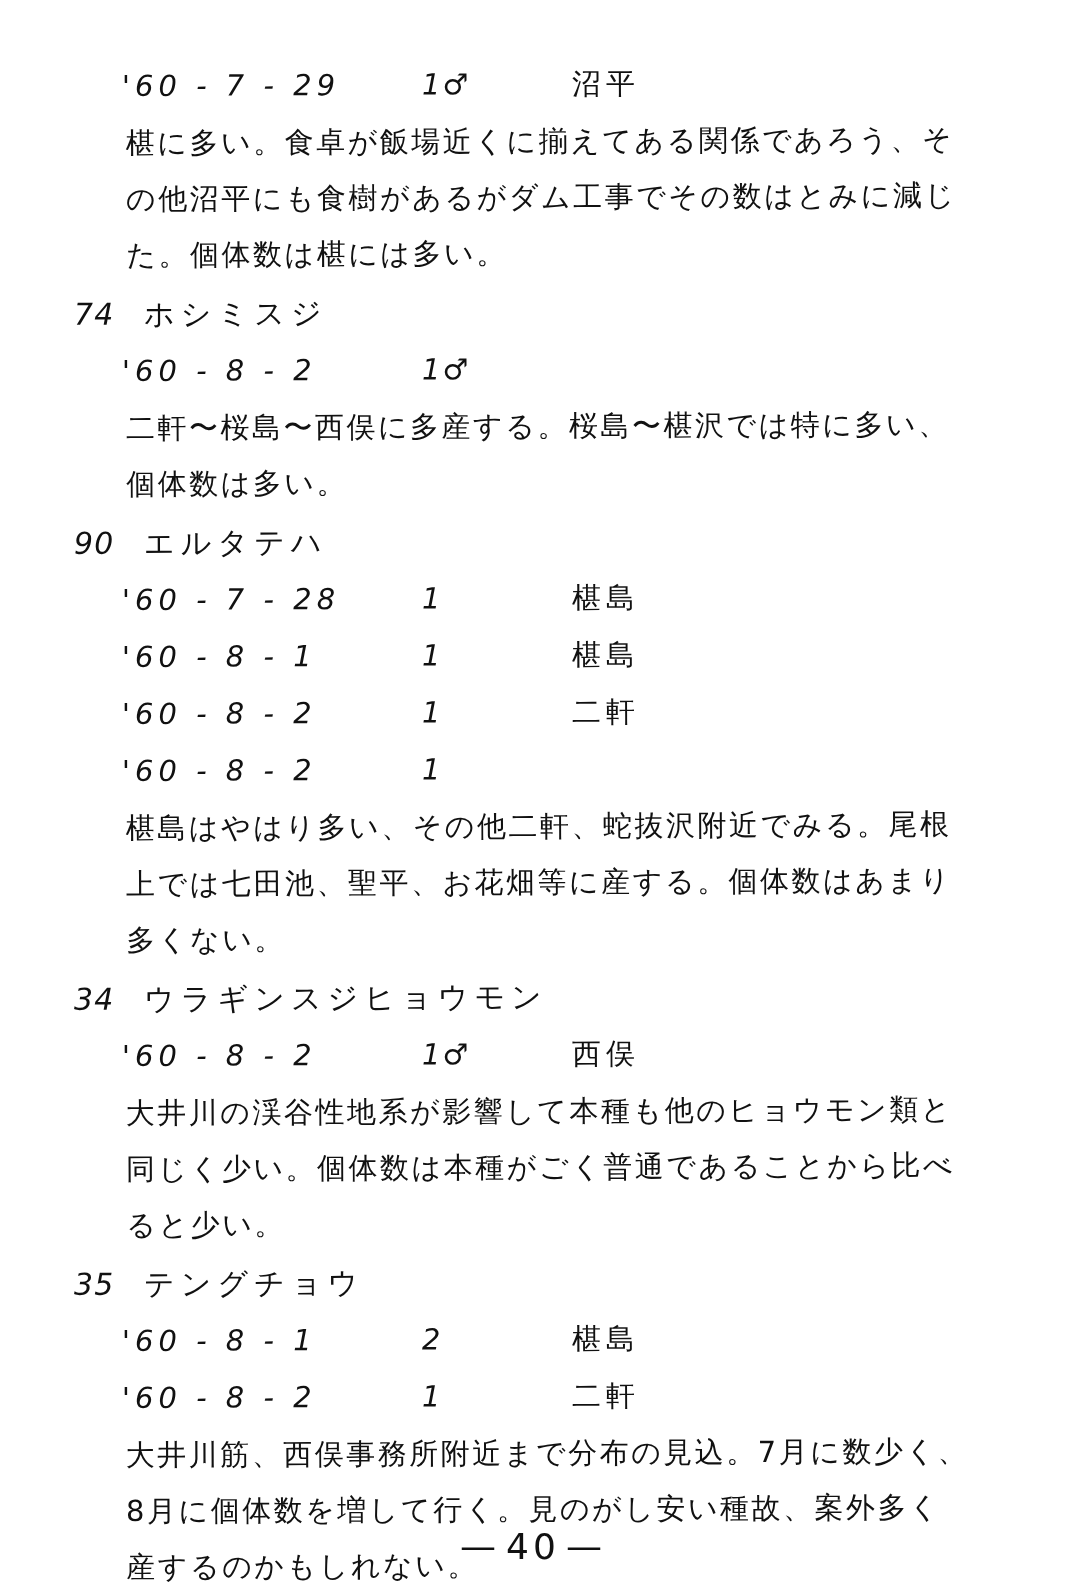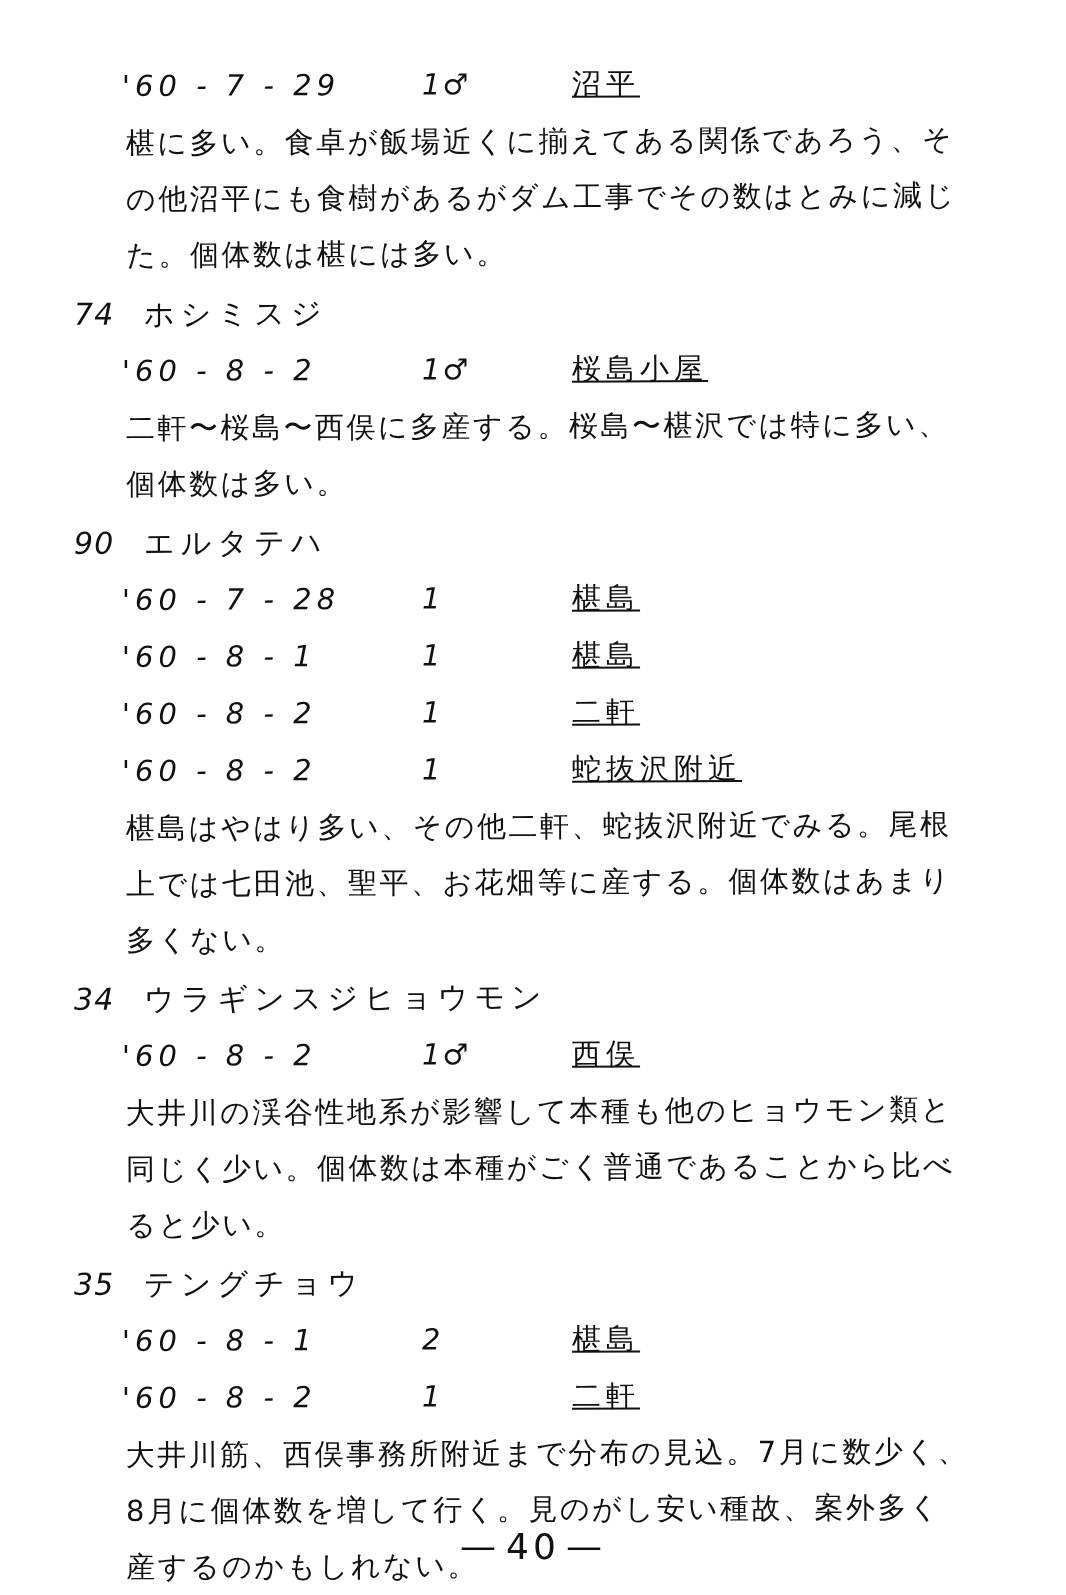--- a/index.html
+++ b/index.html
@@ -63,21 +63,20 @@
     font-style: italic;
   }
   .rec .count {
     width: 150px;
     letter-spacing: 2px;
     font-style: italic;
     text-align: left;
   }
   .rec .place {
     letter-spacing: 5px;
-    text-decoration: underline;
   }
   .note {
     font-size: 29px;
     line-height: 56px;
     padding-left: 56px;
     padding-right: 10px;
     letter-spacing: 2.5px;
     transform: rotate(-0.28deg);
     white-space: pre-wrap;
     word-break: break-all;
@@ -113,21 +112,20 @@
         <div class="note"><span class="ln">椹に多い。食卓が飯場近くに揃えてある関係であろう、そ</span><span class="ln">の他沼平にも食樹があるがダム工事でその数はとみに減じ</span><span class="ln">た。個体数は椹には多い。</span></div>
       </div>
       <div class="entry">
         <div class="hd">
           <span class="num">74</span>
           <span class="name">ホシミスジ</span>
         </div>
         <div class="rec">
           <span class="date">'60 - 8 - 2</span>
           <span class="count">1♂</span>
-          <span class="place">桜島小屋</span>
         </div>
         <div class="note"><span class="ln">二軒〜桜島〜西俣に多産する。桜島〜椹沢では特に多い、</span><span class="ln">個体数は多い。</span></div>
       </div>
       <div class="entry">
         <div class="hd">
           <span class="num">90</span>
           <span class="name">エルタテハ</span>
         </div>
         <div class="rec">
           <span class="date">'60 - 7 - 28</span>
@@ -140,21 +138,20 @@
           <span class="place">椹島</span>
         </div>
         <div class="rec">
           <span class="date">'60 - 8 - 2</span>
           <span class="count">1</span>
           <span class="place">二軒</span>
         </div>
         <div class="rec">
           <span class="date">'60 - 8 - 2</span>
           <span class="count">1</span>
-          <span class="place">蛇抜沢附近</span>
         </div>
         <div class="note"><span class="ln">椹島はやはり多い、その他二軒、蛇抜沢附近でみる。尾根</span><span class="ln">上では七田池、聖平、お花畑等に産する。個体数はあまり</span><span class="ln">多くない。</span></div>
       </div>
       <div class="entry">
         <div class="hd">
           <span class="num">34</span>
           <span class="name">ウラギンスジヒョウモン</span>
         </div>
         <div class="rec">
           <span class="date">'60 - 8 - 2</span>

